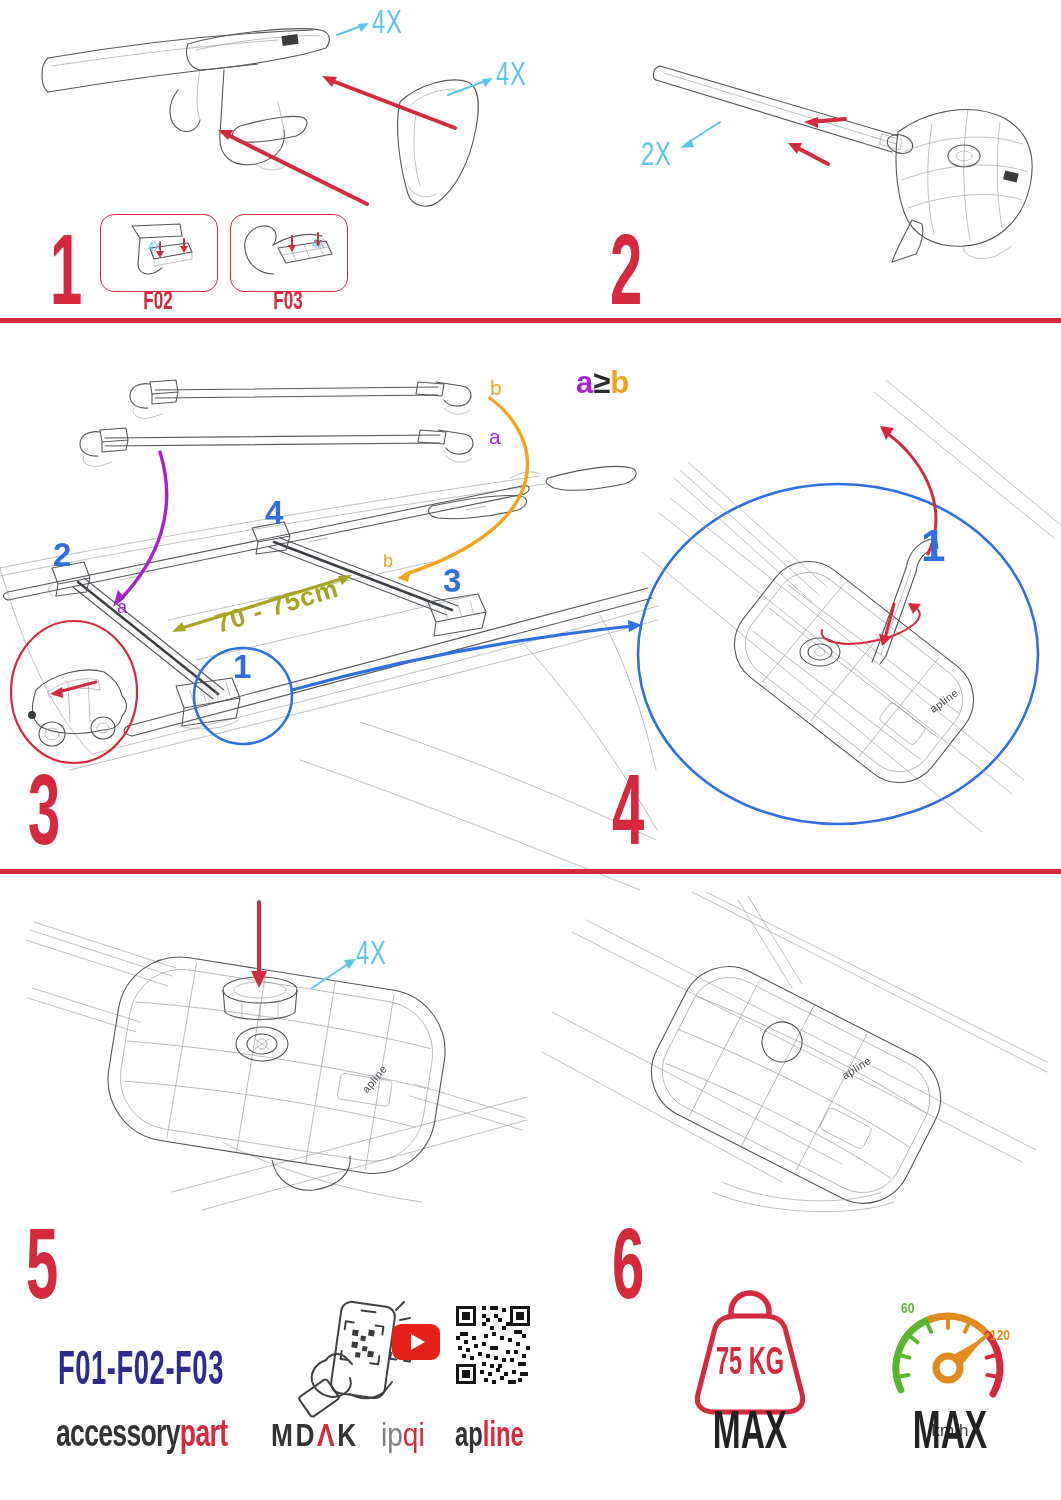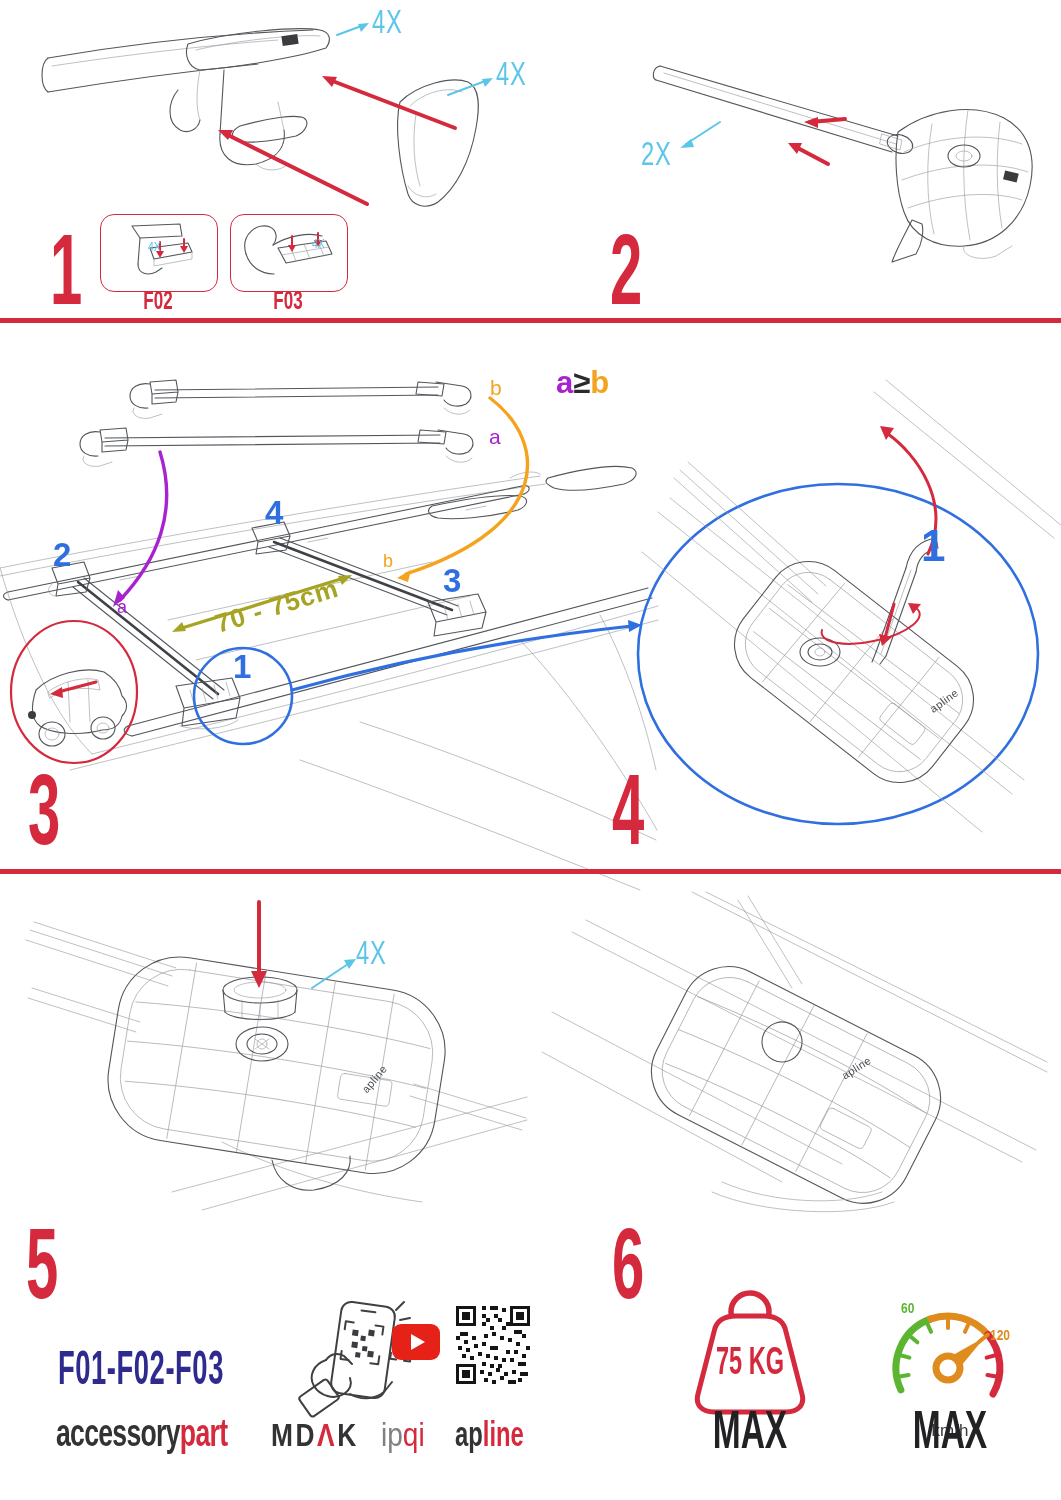--- a/index.html
+++ b/index.html
@@ -263,21 +263,21 @@
         <ellipse class="lt" cx="52" cy="404" rx="7" ry="6"></ellipse>
       <ellipse class="lw" cx="103" cy="398" rx="12" ry="11"></ellipse>
         <ellipse class="lt" cx="103" cy="398" rx="6" ry="5"></ellipse>
       <path class="ra3" d="M96,352 L58,362"></path>
         <polygon class="rh" points="50,364 62,357 63,368"></polygon>
       <circle class="dark" cx="32" cy="385" r="4"></circle>
     </g>
   </svg>
   <div class="t barlabel-b" style="left:490px;top:377px">b</div>
   <div class="t barlabel-a" style="left:489px;top:426px">a</div>
-  <div class="t rule" style="left:556px;top:367px">
+  <div class="t rule" style="left:576px;top:367px">
     <span class="pa-t">a</span><span class="op-t">≥</span><span class="ob-t">b</span>
   </div>
   <div class="t bluenum" style="left:53px;top:538px">2</div>
   <div class="t bluenum" style="left:265px;top:496px">4</div>
   <div class="t bluenum" style="left:443px;top:564px">3</div>
   <div class="t bluenum" style="left:233px;top:650px">1</div>
   <div class="t roofl-a" style="left:117px;top:598px">a</div>
   <div class="t roofl-b" style="left:383px;top:552px">b</div>
   <div class="t dist" style="left:212px;top:612px">70 - 75cm</div>
   <div class="t stepnum" style="left:28px;top:770px">3</div>

